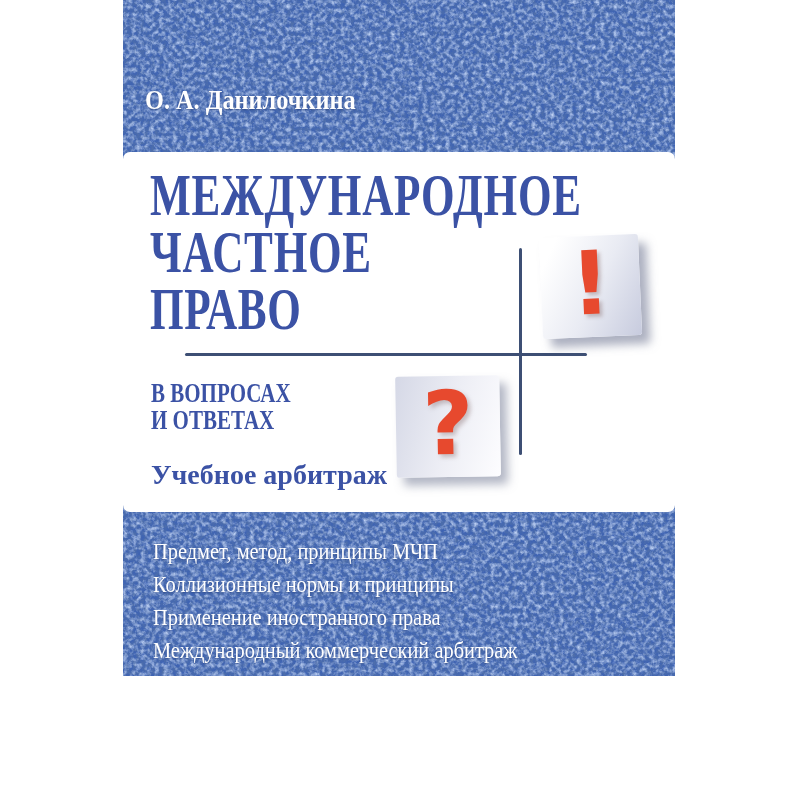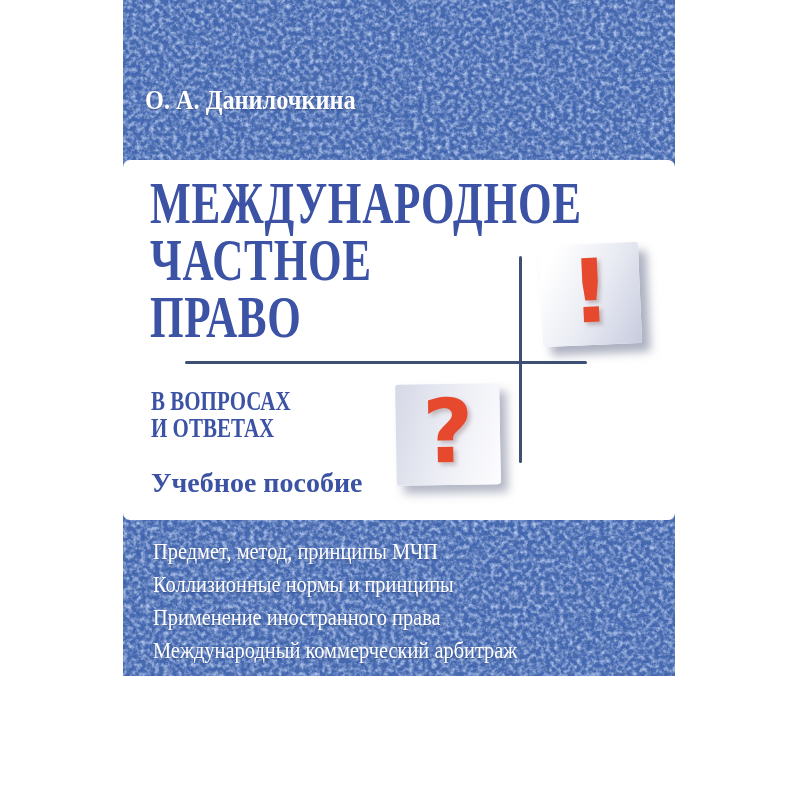--- a/index.html
+++ b/index.html
@@ -11,21 +11,21 @@
   .cover{position:absolute;left:123px;top:0;width:552px;height:676px;
          background:#3e63b3;overflow:hidden;}
   .texture{position:absolute;left:0;top:0;z-index:0;display:block;}
 
   .author{position:absolute;z-index:2;left:22px;top:85px;
           color:#ffffff;font-weight:bold;font-size:27px;white-space:nowrap;
           transform:scaleX(0.90);transform-origin:0 50%;
           text-shadow:0 1px 2px rgba(10,20,60,.35);}
 
   
-  .panel{position:absolute;z-index:1;left:0;top:160px;width:552px;height:360px;
+  .panel{position:absolute;z-index:1;left:0;top:152px;width:552px;height:360px;
          background:#ffffff;border-radius:7px;}
   .title{position:absolute;left:27px;top:15px;
          color:#3b52a5;font-weight:bold;font-size:60px;line-height:57px;
          letter-spacing:1px;white-space:nowrap;
          transform:scaleX(0.72);transform-origin:0 0;}
   .subtitle{position:absolute;left:28px;top:227px;
          color:#3b52a5;font-weight:bold;font-size:28px;line-height:27px;
          white-space:nowrap;transform:scaleX(0.75);transform-origin:0 0;}
   .edition{position:absolute;left:28px;top:308px;
          color:#3b52a5;font-weight:bold;font-size:28px;line-height:30px;
@@ -115,21 +115,21 @@
       </div>
       <div class="note note-ques">
         <span class="mark">?</span>
       </div>
 
       <div class="subtitle">
         <div>В ВОПРОСАХ</div>
         <div>И ОТВЕТАХ</div>
       </div>
 
-      <div class="edition">Учебное пособие</div>
+      <div class="edition">Учебное арбитраж</div>
     </div>
 
     <div class="topics">
       <div>Предмет, метод, принципы МЧП</div>
       <div>Коллизионные нормы и принципы</div>
       <div>Применение иностранного права</div>
       <div>Международный коммерческий арбитраж</div>
       <div>И др.</div>
     </div>
 

